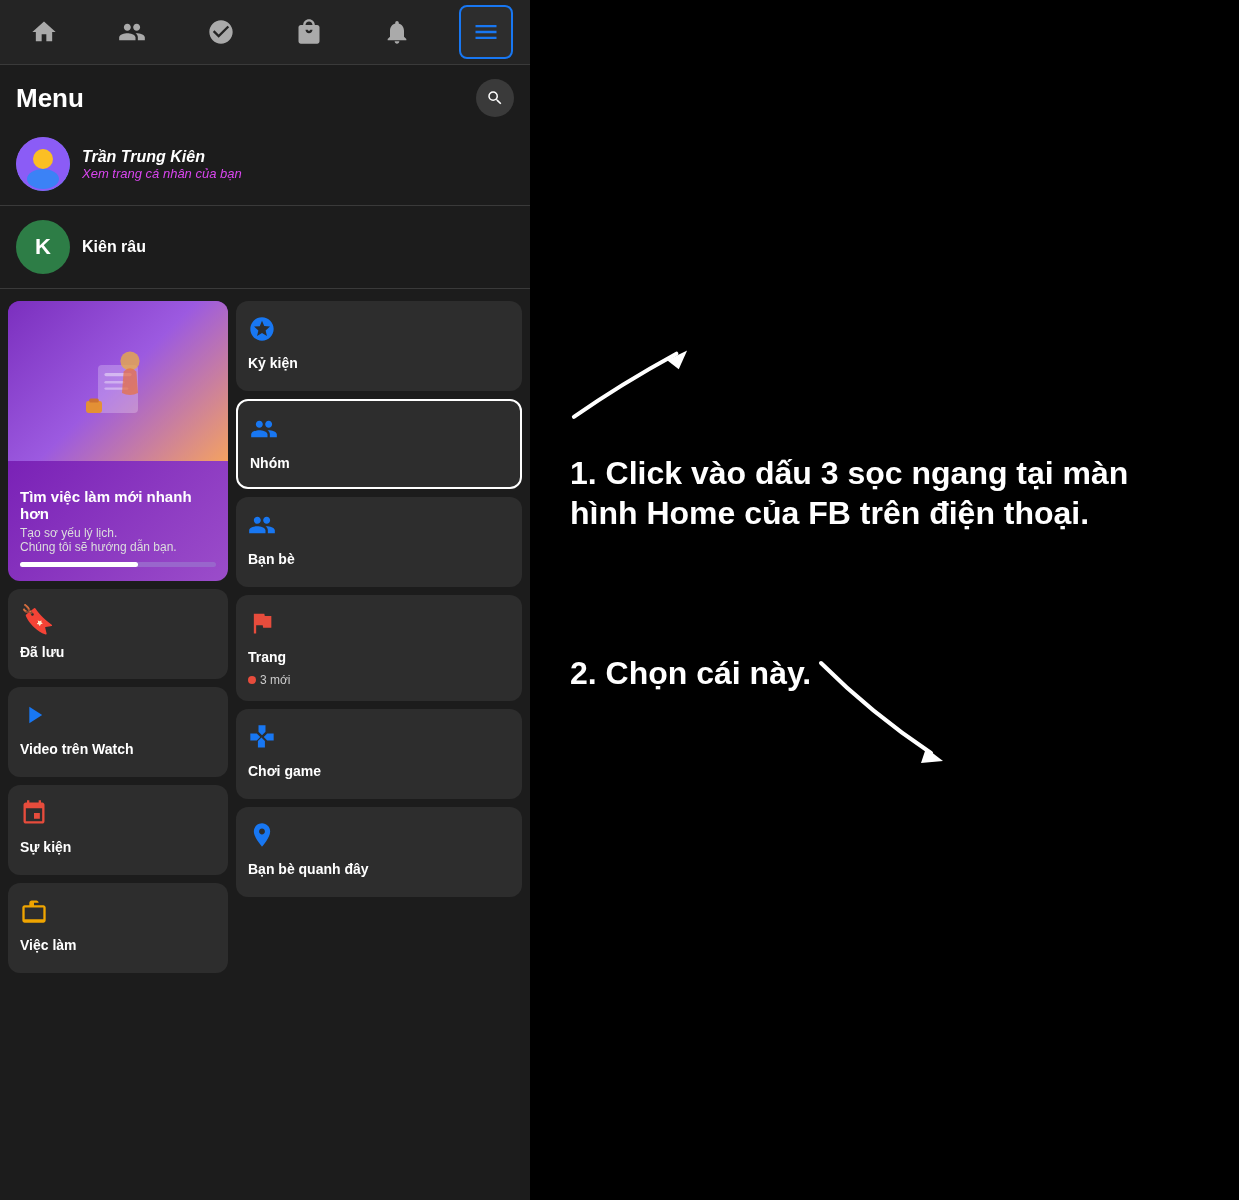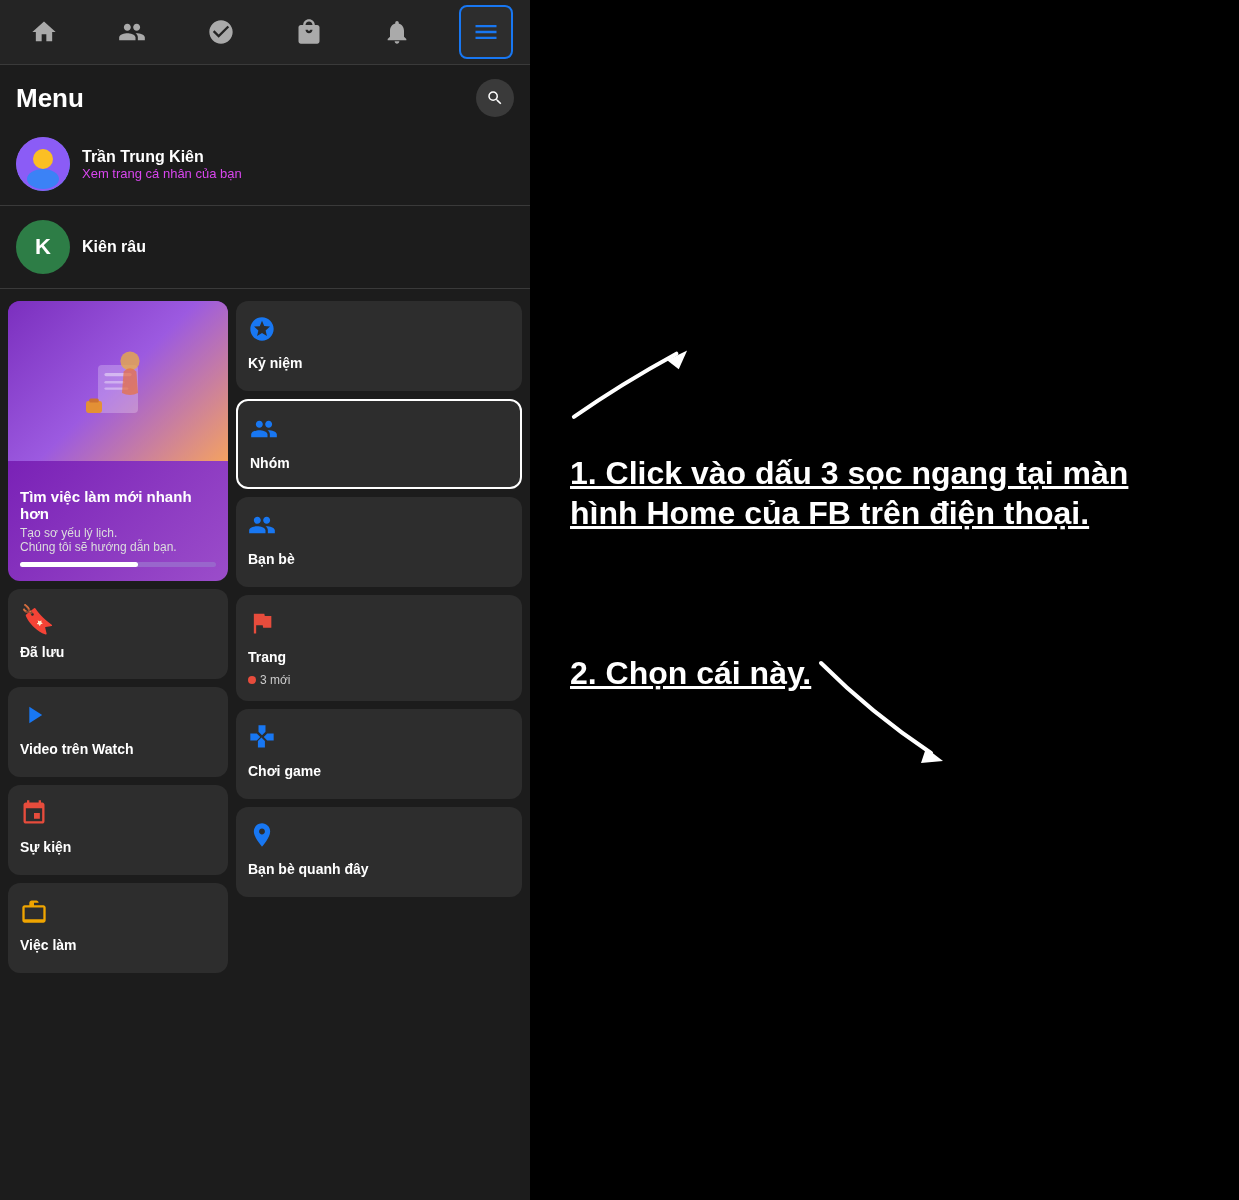--- a/index.html
+++ b/index.html
@@ -81,20 +81,21 @@
       font-size: 18px;
     }
 
     
     .user-profile {
       display: flex;
       align-items: center;
       padding: 10px 16px;
       gap: 12px;
       cursor: pointer;
+      font-style: italic;
     }
     .avatar-placeholder {
       width: 54px;
       height: 54px;
       border-radius: 50%;
       background: #2d7d46;
       display: flex;
       align-items: center;
       justify-content: center;
       font-size: 22px;
@@ -253,21 +254,20 @@
       justify-content: center;
       padding: 40px 40px;
       gap: 60px;
     }
 
     .instruction-text {
       font-size: 32px;
       font-weight: 900;
       color: #fff;
       line-height: 1.25;
-      text-decoration: underline;
     }
 
     
     .profile-avatar {
       width: 54px;
       height: 54px;
       border-radius: 50%;
       background: linear-gradient(135deg, #8e44ad, #3498db);
       display: flex;
       align-items: center;
@@ -417,21 +417,21 @@
     </div>
 
     <div class="right-col">
 
       <div class="menu-card">
         <span>
           <svg width="28" height="28" viewBox="0 0 24 24" fill="#1877f2">
               <path d="M11.99 2C6.47 2 2 6.48 2 12s4.47 10 9.99 10C17.52 22 22 17.52 22 12S17.52 2 11.99 2zm4.24 16L12 15.45 7.77 18l1.12-4.81-3.73-3.23 4.92-.42L12 5l1.92 4.53 4.92.42-3.73 3.23L16.23 18z"></path>
             </svg>
         </span>
-        <span class="label">Kỷ niệm</span>
+        <span class="label">Kỷ kiện</span>
       </div>
 
       <div class="menu-card highlighted">
         <span>
           <svg width="28" height="28" viewBox="0 0 24 24" fill="#1877f2">
               <path d="M16 11c1.66 0 2.99-1.34 2.99-3S17.66 5 16 5c-1.66 0-3 1.34-3 3s1.34 3 3 3zm-8 0c1.66 0 2.99-1.34 2.99-3S9.66 5 8 5C6.34 5 5 6.34 5 8s1.34 3 3 3zm0 2c-2.33 0-7 1.17-7 3.5V19h14v-2.5c0-2.33-4.67-3.5-7-3.5zm8 0c-.29 0-.62.02-.97.05 1.16.84 1.97 1.97 1.97 3.45V19h6v-2.5c0-2.33-4.67-3.5-7-3.5z"></path>
             </svg>
         </span>
         <span class="label">Nhóm</span>
       </div>

